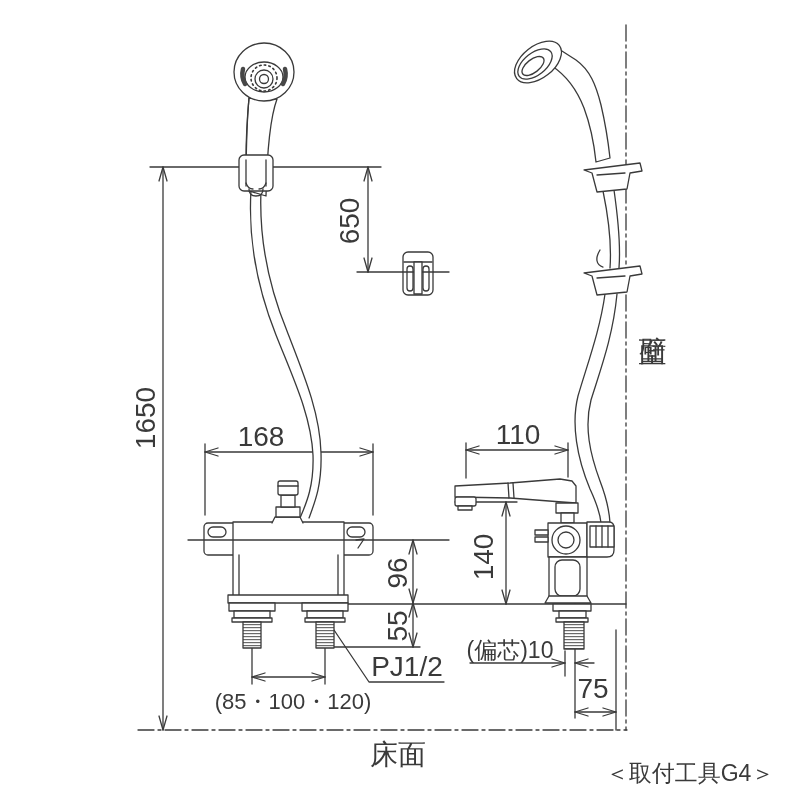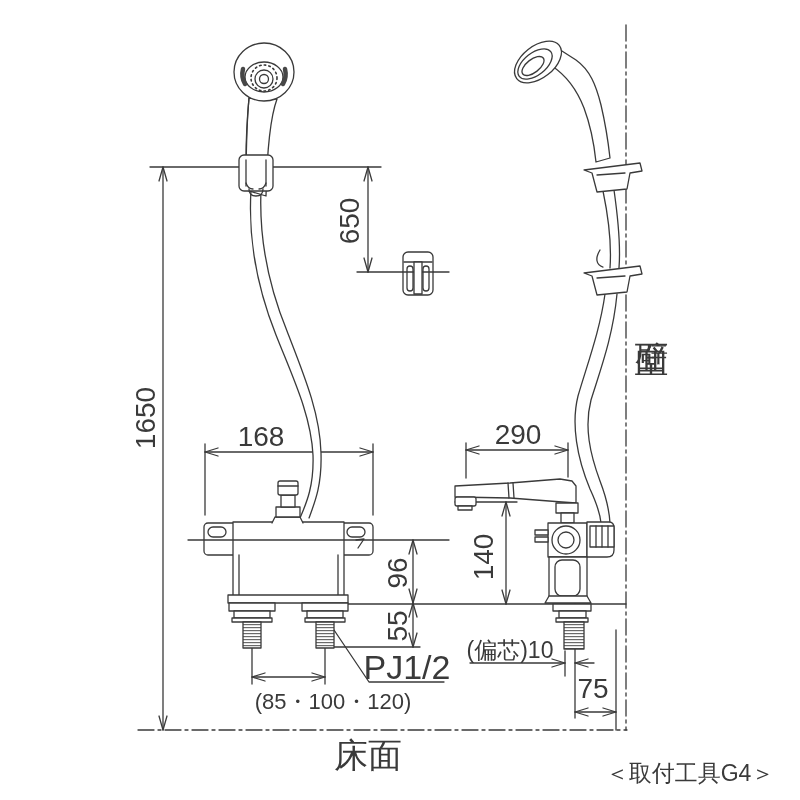--- a/index.html
+++ b/index.html
@@ -4,21 +4,21 @@
 <style>
   html,body{margin:0;padding:0;background:#ffffff;}
   #canvas{position:relative;width:800px;height:800px;background:#ffffff;overflow:hidden;
           font-family:"Liberation Sans","DejaVu Sans",sans-serif;}
   #lineart{position:absolute;left:0;top:0;}
   .label{position:absolute;transform:translate(-50%,-50%);white-space:nowrap;
          color:#3a3a3a;font-family:"Liberation Sans","DejaVu Sans",sans-serif;line-height:1;}
   .rot{transform:translate(-50%,-50%) rotate(-90deg);}
   .vert{writing-mode:vertical-rl;text-orientation:upright;letter-spacing:4px;}
   .s28{font-size:28px;}
-  .s26{font-size:34px;}
+  .s26{font-size:28px;}
   .s23{font-size:23px;}
   .s22{font-size:22px;}
 </style>
 </head>
 <body>
 
 <div id="canvas">
 
   <svg id="lineart" width="800" height="800" viewBox="0 0 800 800" fill="none" stroke="#3a3a3a" stroke-width="1.3" stroke-linecap="round" stroke-linejoin="round">
 
@@ -216,24 +216,24 @@
       <path d="M597,175 L625,173"></path>
 
       <path fill="#ffffff" d="M584,273 L640,266 L642,274 L630,276 L627,292 L597,295 L592,276 Z"></path>
       <path d="M597,278 L625,276"></path>
     </g>
   </svg>
 
   <div class="label rot s28" style="left:146px;top:418px;">1650</div>
   <div class="label rot s28" style="left:350px;top:221px;">650</div>
   <div class="label s28" style="left:261px;top:437px;">168</div>
-  <div class="label s28" style="left:518px;top:435px;">290</div>
+  <div class="label s28" style="left:518px;top:435px;">110</div>
   <div class="label rot s28" style="left:398px;top:573px;">96</div>
   <div class="label rot s28" style="left:398px;top:626px;">55</div>
   <div class="label rot s28" style="left:484px;top:557px;">140</div>
   <div class="label s28" style="left:593px;top:689px;">75</div>
   <div class="label s23" style="left:510px;top:650px;">(偏芯)10</div>
   <div class="label s26" style="left:407px;top:667px;">PJ1/2</div>
-  <div class="label s22" style="left:293px;top:702px;margin-left:40px;">(85・100・120)</div>
-  <div class="label s26" style="left:368px;top:755px;">床面</div>
+  <div class="label s22" style="left:293px;top:702px;">(85・100・120)</div>
+  <div class="label s26" style="left:398px;top:755px;">床面</div>
   <div class="label vert s26" style="left:652px;top:317px;">壁面</div>
   <div class="label s23" style="left:690px;top:773px;text-align:center;">＜取付工具G4＞</div>
 </div>
 
 </body></html>

